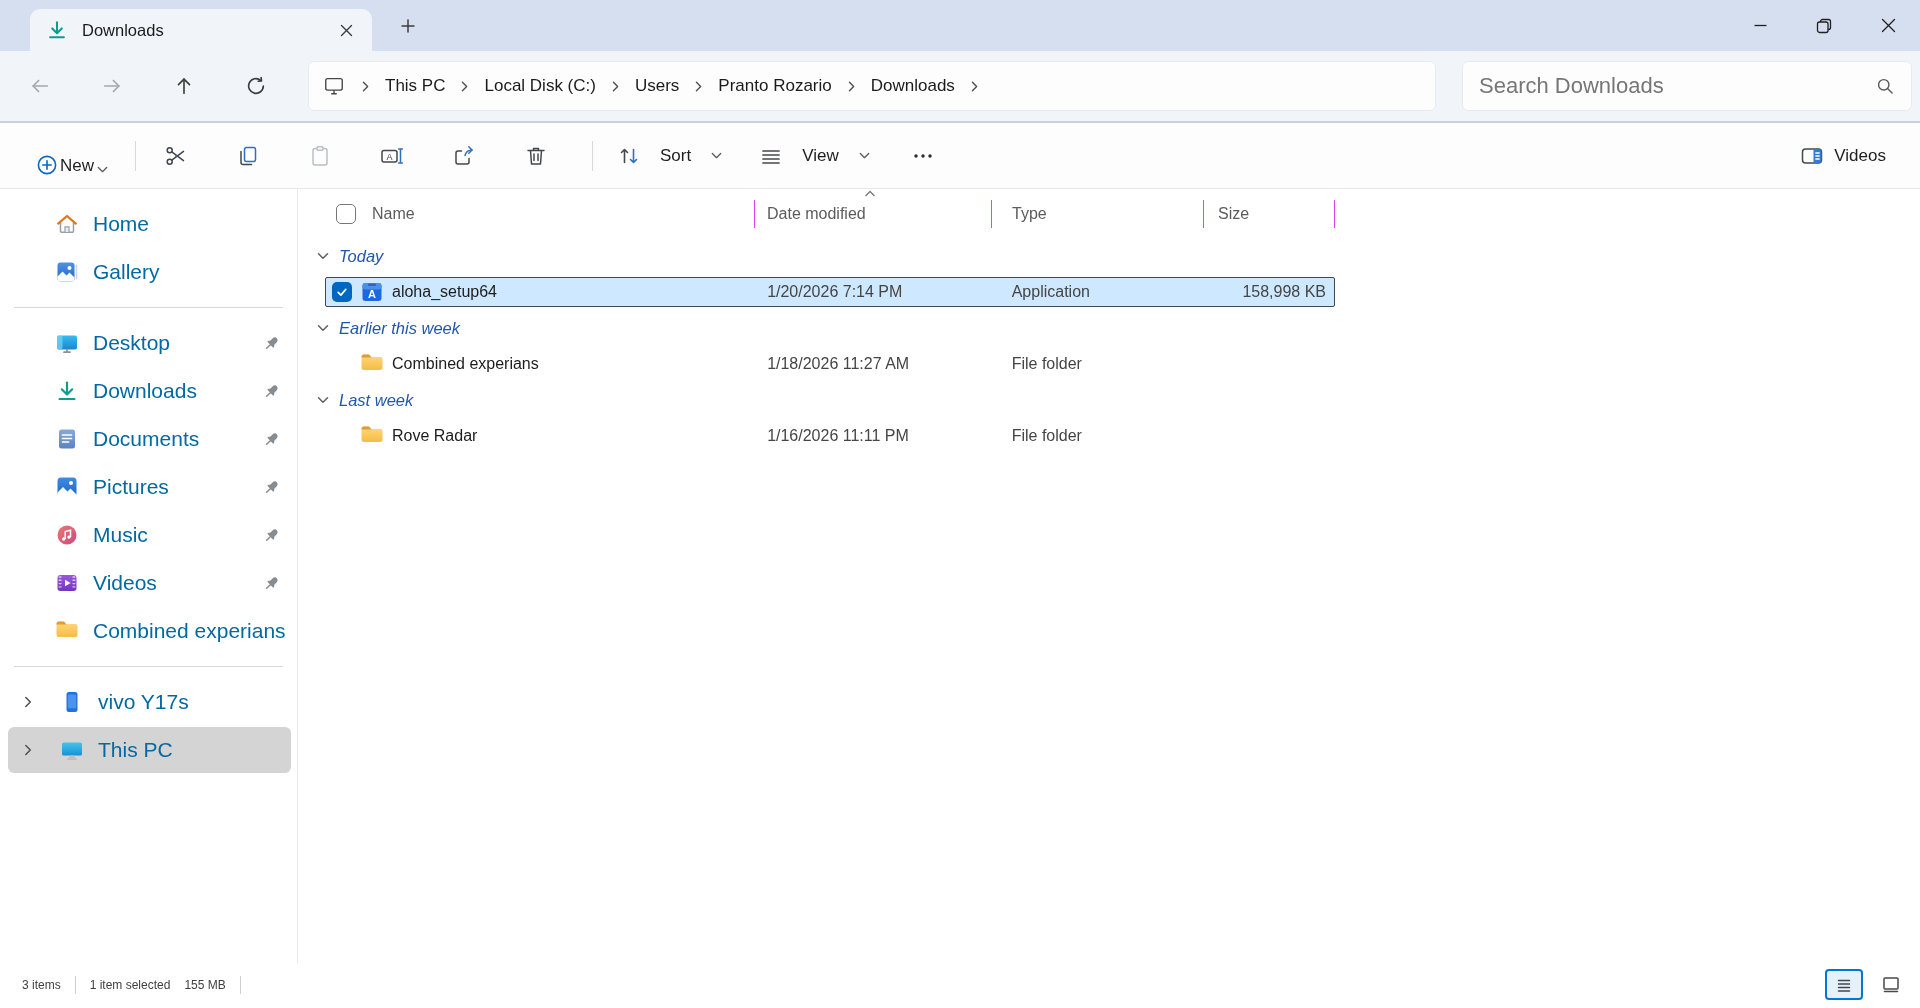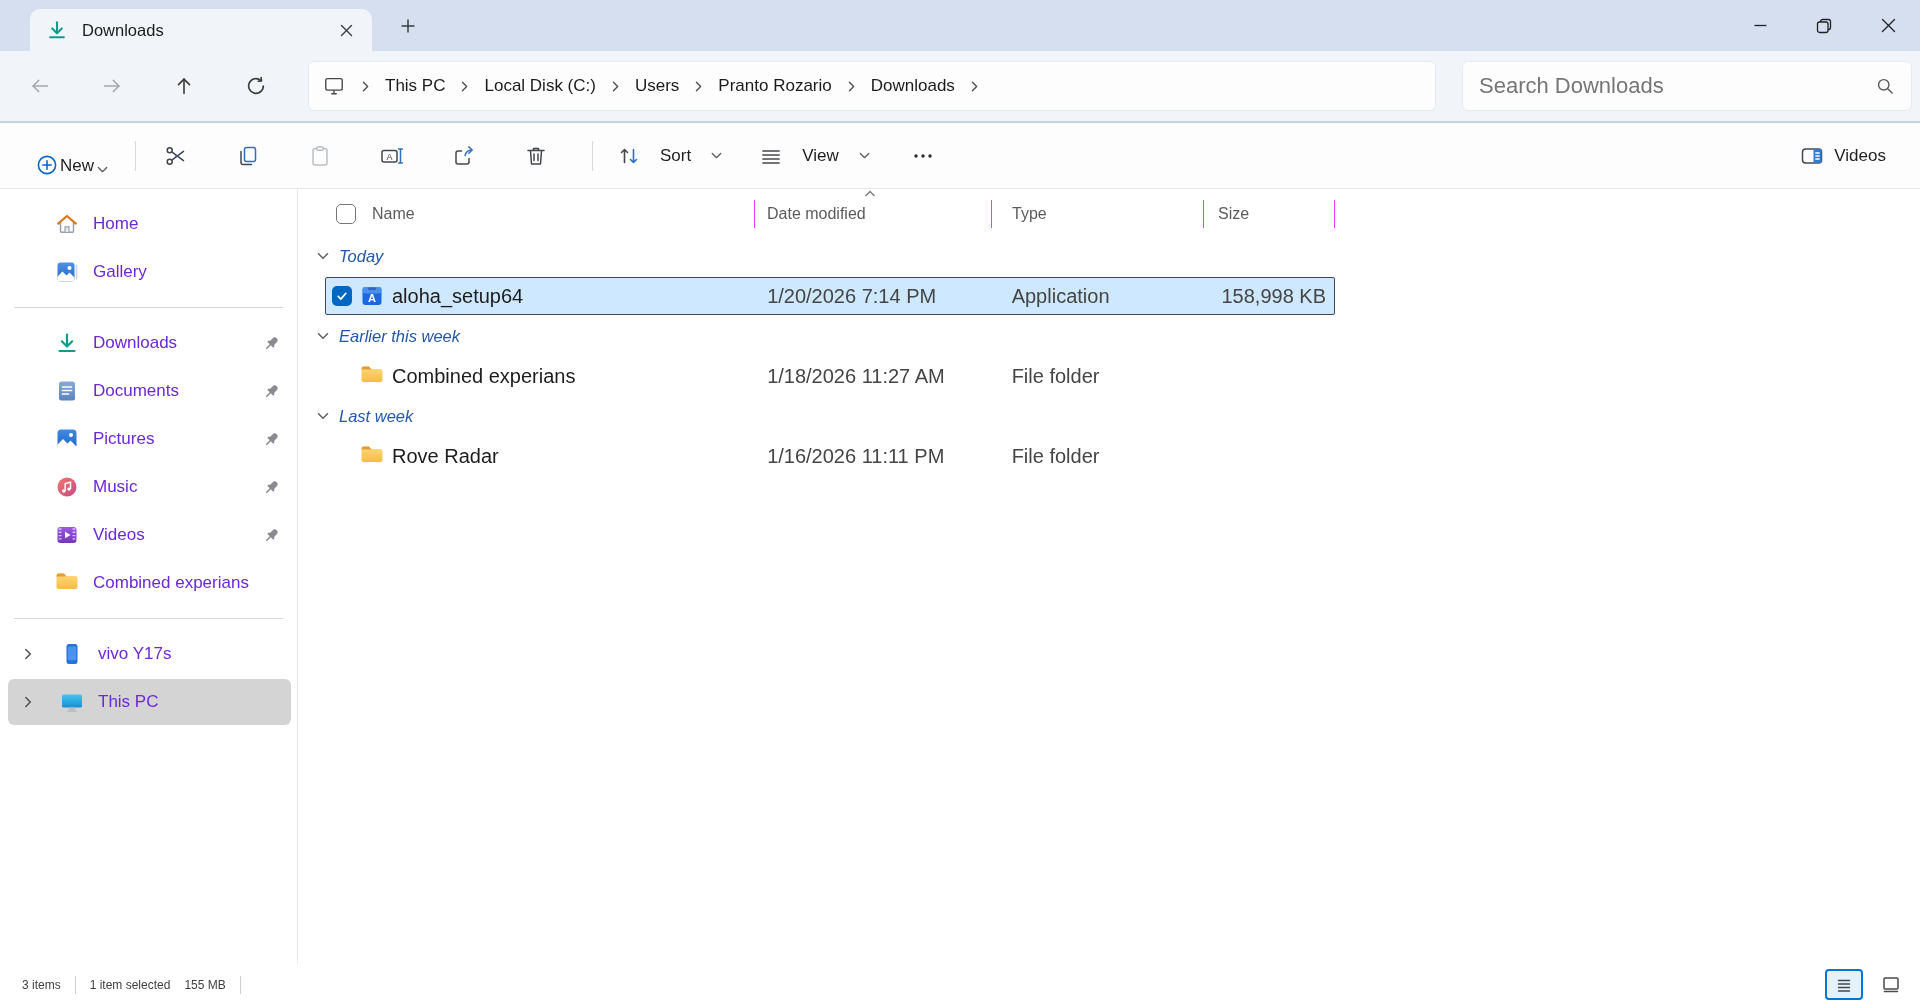--- a/index.html
+++ b/index.html
@@ -61,21 +61,21 @@
   .tb-spacer { flex:1; }
   .tb-details { display:flex; align-items:center; gap:10px; height:40px; padding:0 12px; border-radius:6px; }
 
   
   .main { display:flex; height:775px; }
 
   
   .sidebar { width:298px; padding-top:12px; border-right:1px solid #ebebee; }
   .sb-item {
     height:46px; margin:0 6px 2px 8px; border-radius:6px;
-    display:flex; align-items:center; padding-left:47px; font-size:17px; color:#6d28d9;
+    display:flex; align-items:center; padding-left:47px; font-size:21px; color:#0369a1;
   }
   .sb-item.tree { padding-left:12px; }
   .sb-item.selected { background:#d4d4d4; }
   .sb-chevron { width:16px; display:flex; justify-content:center; margin-right:24px; }
   .sb-icon { width:24px; height:24px; margin-right:14px; flex:none; }
   .sb-label { white-space:nowrap; }
   .sb-pin { margin-left:auto; margin-right:10px; }
   .sb-divider { height:1px; background:#d8d8da; margin:12px 14px; }
 
   
@@ -90,22 +90,22 @@
   .ch-date { width:237px; padding-left:12px; }
   .ch-type { width:212px; padding-left:20px; }
   .ch-size { width:131px; padding-left:14px; }
   .sort-caret { position:absolute; left:538px; top:-6px; }
   .checkbox {
     width:20px; height:20px; border:1.5px solid #767676; border-radius:5px; background:#fff; flex:none;
   }
   .group-header { height:38px; margin:2px 0 0 18px; display:flex; align-items:center;font-style:italic; }
   .group-label { margin-left:9px; font-size:16.5px; color:#2456a8; }
   .row {
-    height:38px; margin:2px 0 0 27px; width:1010px;
-    display:flex; align-items:center; font-size:20px; border:1px solid transparent; border-radius:2px;
+    height:30px; margin:2px 0 0 27px; width:1010px;
+    display:flex; align-items:center; font-size:16px; border:1px solid transparent; border-radius:2px;
   }
   .row.selected { background:#cde8ff; border-color:#3e4752; }
   .cell-name { width:430px; display:flex; align-items:center; padding-left:6px; gap:8px; }
   .row-checkbox {
     width:20px; height:20px; border-radius:5px; background:#0067c0; flex:none;
     display:flex; align-items:center; justify-content:center;
   }
   .row-checkbox.hidden { visibility:hidden; }
   .file-icon { width:24px; height:24px; flex:none; }
   .cell-label { color:#1d1d1d; white-space:nowrap; }
@@ -427,20 +427,35 @@
             <circle cx="14.5" cy="8" r="2" fill="#fff"></circle>
             <path d="M2.5 16.5l5-5 4 4 3-3 5 5v1a3 3 0 0 1-3 3h-11a3 3 0 0 1-3-3z" fill="#ffffff"></path>
             <rect x="20.7" y="4.5" width="1.6" height="15" rx="0.8" fill="#c6d7ee"></rect>
           </svg>
         </span>
         <span class="sb-label">Gallery</span>
       </div>
 
       <div class="sb-divider"></div>
 
+      <div class="sb-item">
+        <span class="sb-icon">
+          <svg width="24" height="24" viewBox="0 0 24 24">
+            <rect x="2" y="4.5" width="20" height="14" rx="2" fill="url(#gDesk)"></rect>
+            <rect x="2" y="4.5" width="5.5" height="14" rx="2" fill="#6fd0f2" opacity="0.8"></rect>
+            <path d="M9 21.2h6 M12 18.5v2.7" stroke="#8d9096" stroke-width="1.7" stroke-linecap="round"></path>
+          </svg>
+        </span>
+        <span class="sb-label">Desktop</span>
+        <span class="sb-pin">
+            <svg width="19" height="19" viewBox="0 0 24 24">
+              <use href="#sym-pin"></use>
+            </svg>
+          </span>
+      </div>
 
       <div class="sb-item">
         <span class="sb-icon">
           <svg width="24" height="24" viewBox="0 0 24 24" fill="none" stroke="#0d9c8d" stroke-width="2.2" stroke-linecap="round" stroke-linejoin="round">
             <path d="M12 3.5v11.5"></path>
               <path d="M6.8 10.3 12 15.5l5.2-5.2"></path>
               <path d="M4.5 20h15"></path>
           </svg>
         </span>
         <span class="sb-label">Downloads</span>

